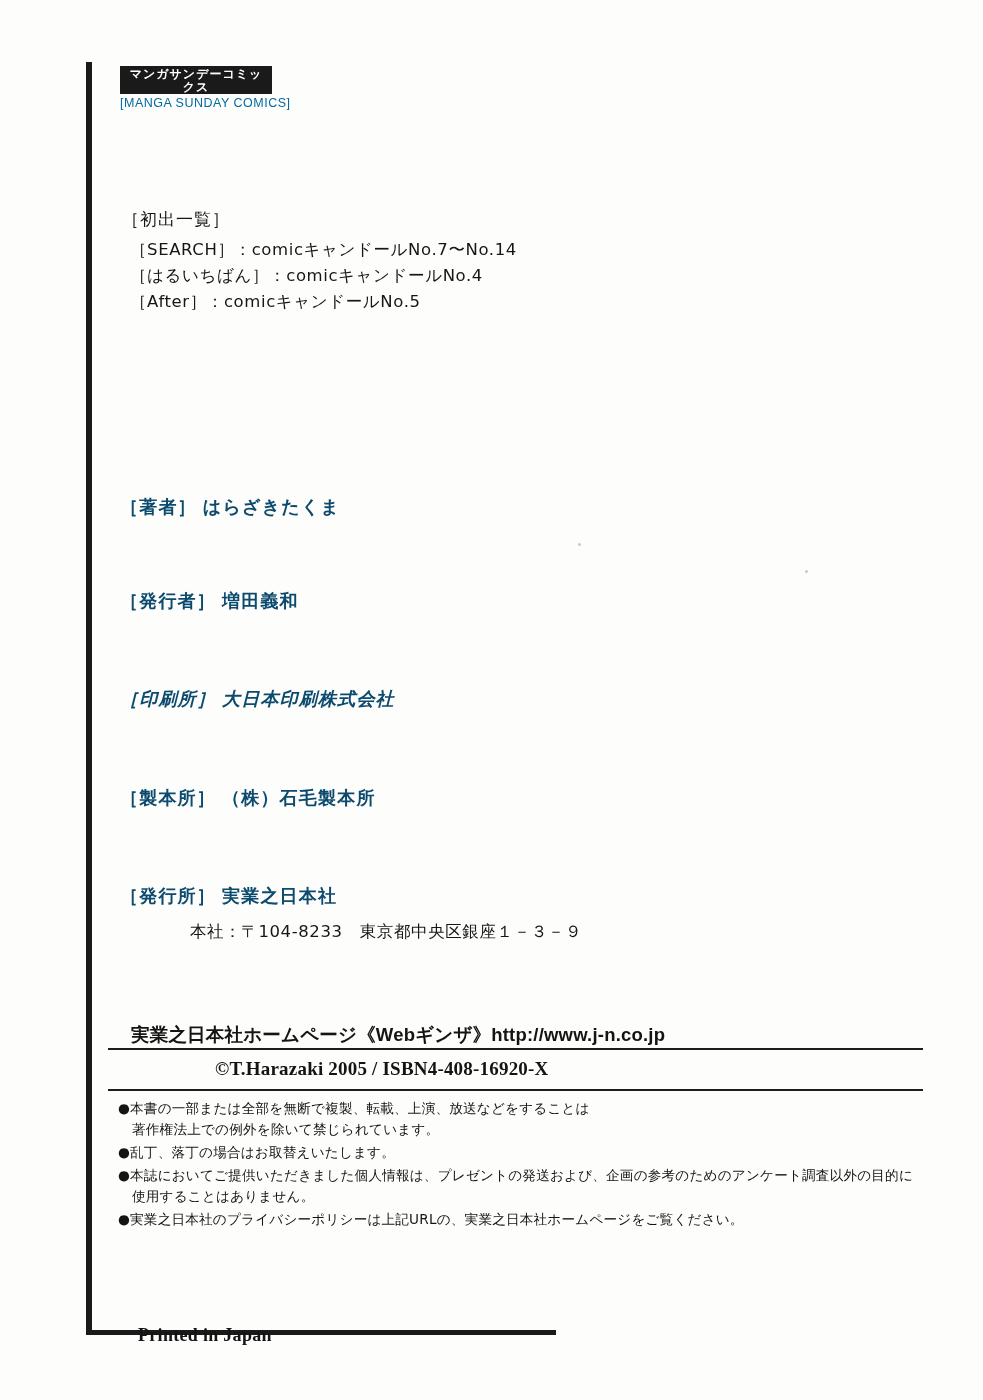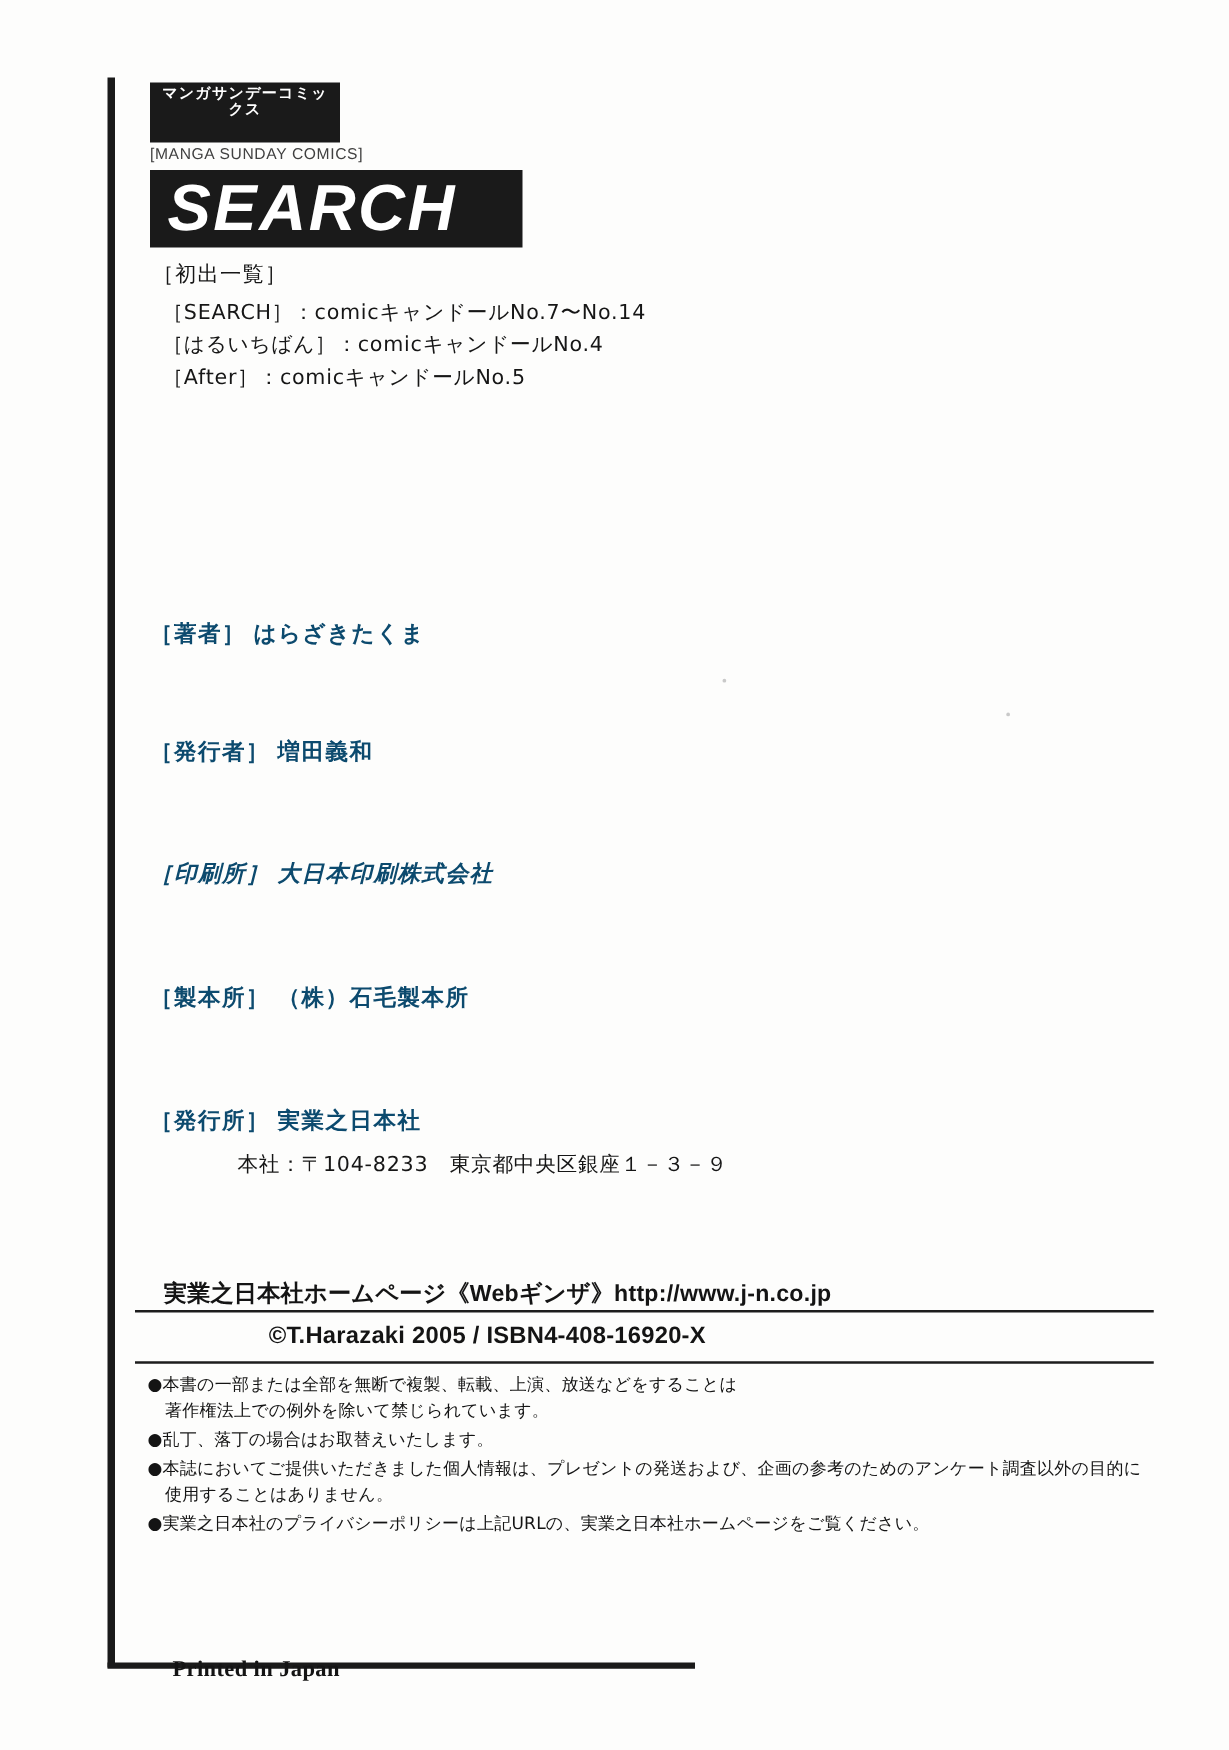--- a/index.html
+++ b/index.html
@@ -48,32 +48,32 @@
     top: 66px;
     width: 300px;
   }
   .msc-top {
     display: block;
     background: #1a1a1a;
     color: #ffffff;
     font-size: 12px;
     letter-spacing: 1px;
     font-weight: bold;
-    padding: 2px 6px 20px 6px;
+    padding: 2px 6px 0 6px;
     width: 140px;
     text-align: center;
     font-family: "DejaVu Sans", sans-serif;
     line-height: 1.1;
   }
   .msc-sub {
     display: block;
     font-size: 12.5px;
     letter-spacing: 0.5px;
     margin-top: 2px;
-    color: #404040;
+    color: #0369a1;
     font-family: "Liberation Sans", sans-serif;
   }
   .logo-box {
     margin-top: 6px;
     background: #1a1a1a;
     width: 298px;
     height: 62px;
     position: relative;
   }
   .logo-text {
@@ -141,21 +141,21 @@
     background: #1d1d1d;
   }
   .copy-line {
     position: absolute;
     left: 215px;
     top: 1058px;
     font-size: 19px;
     font-weight: bold;
     letter-spacing: 0.2px;
     white-space: nowrap;
-    font-family: Liberation Sans, sans-serif;
+    font-family: Liberation Serif, serif;
   }
 
   .notes {
     position: absolute;
     left: 118px;
     top: 1098px;
     width: 810px;
     font-size: 13.6px;
     line-height: 1.55;
     letter-spacing: 0.2px;
@@ -190,23 +190,20 @@
 <body>
 
 <div id="page">
 
   <div class="spine-rule"></div>
   <div class="bottom-rule"></div>
 
   <div class="masthead">
     <span class="msc-top">マンガサンデーコミックス</span>
     <span class="msc-sub">[MANGA SUNDAY COMICS]</span>
-    <div class="logo-box">
-      <span class="logo-text">SEARCH</span>
-    </div>
   </div>
 
   <div class="block" style="left:122px; top:208px;">
     <div class="sec-title">［初出一覧］</div>
     <div class="sec-line" style="margin-top:8px; padding-left:8px;">［SEARCH］：comicキャンドールNo.7〜No.14</div>
     <div class="sec-line" style="padding-left:8px;">［はるいちばん］：comicキャンドールNo.4</div>
     <div class="sec-line" style="padding-left:8px;">［After］：comicキャンドールNo.5</div>
   </div>
 
   <div class="field" style="left:120px; top:495px;">

